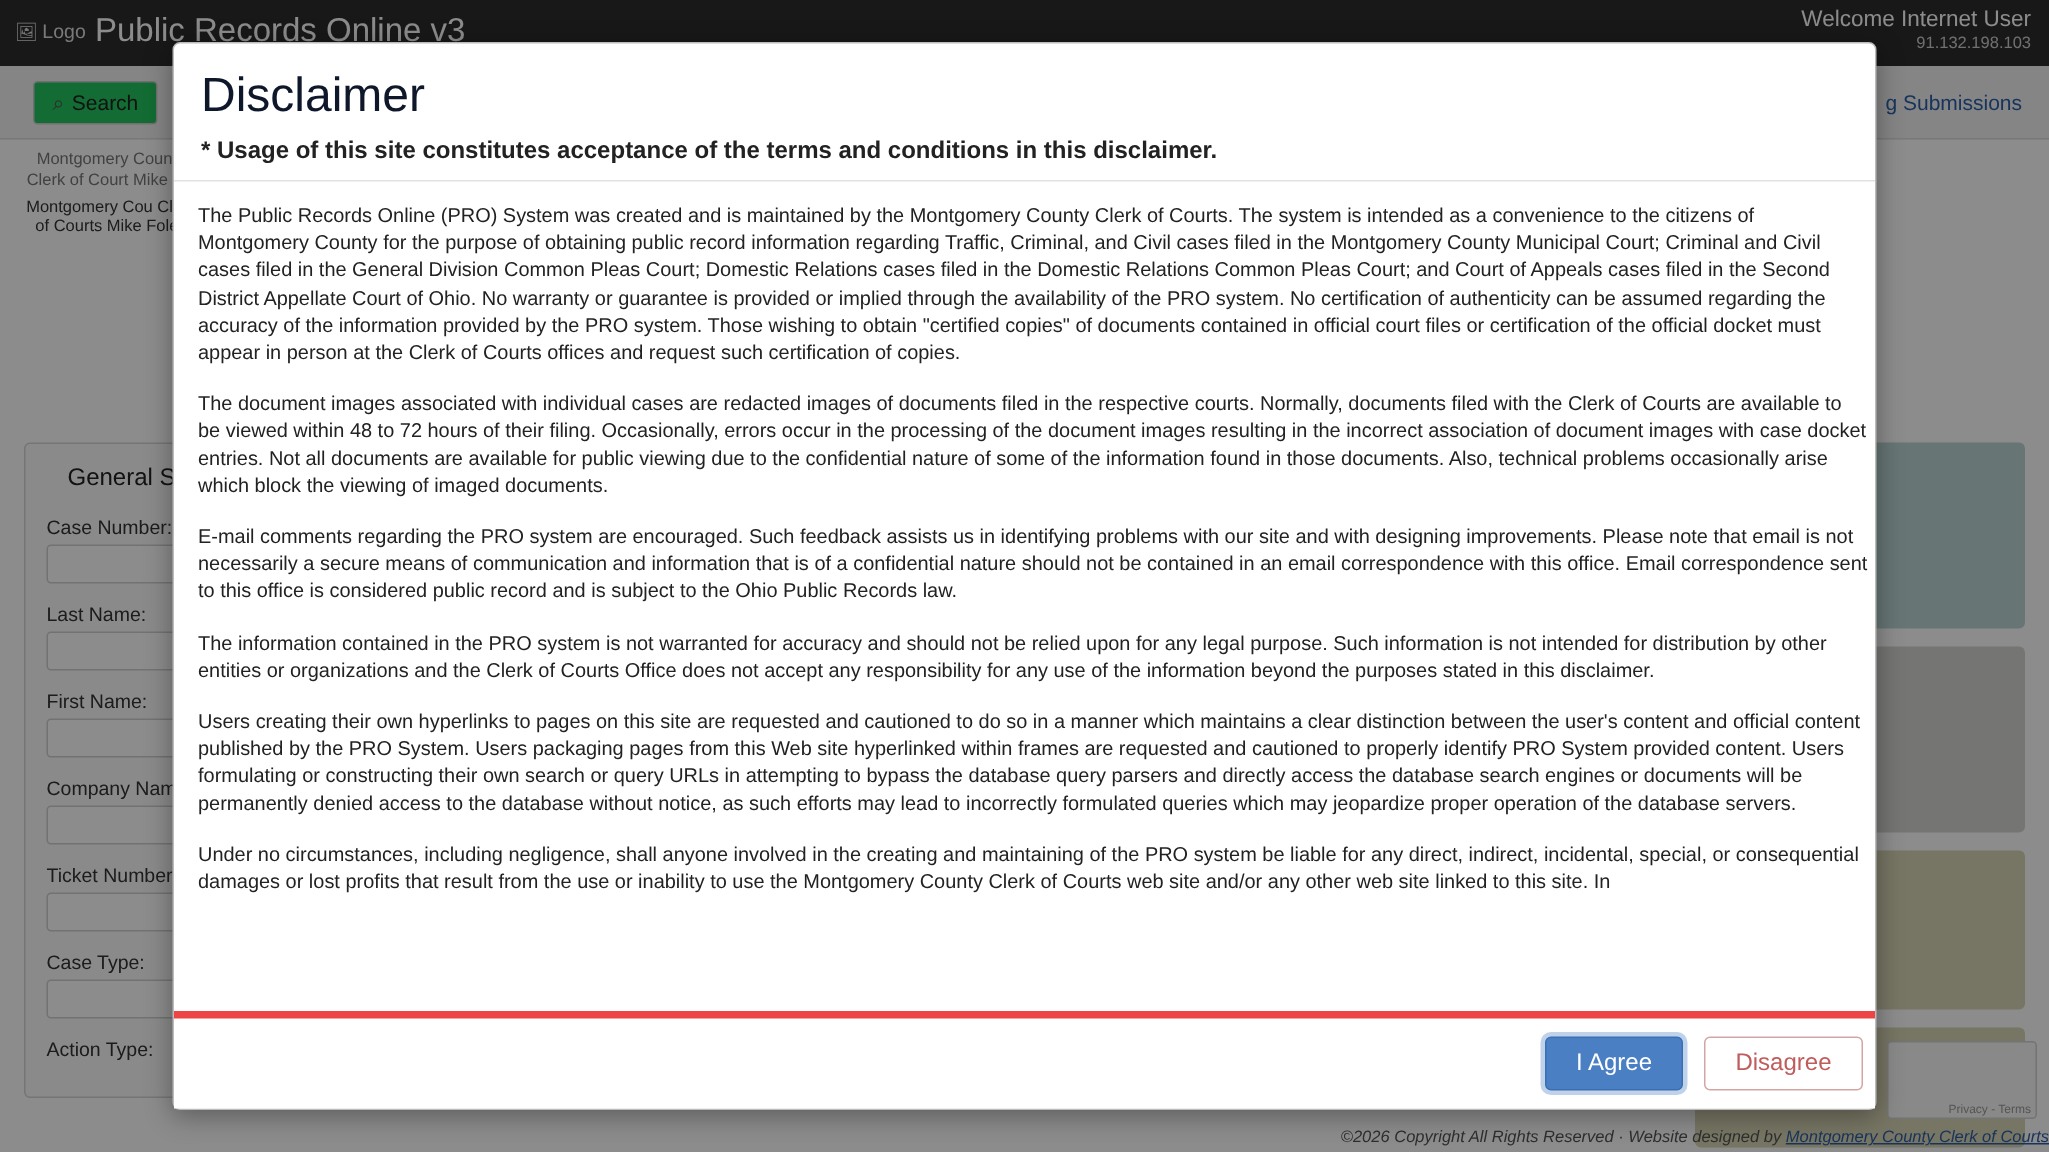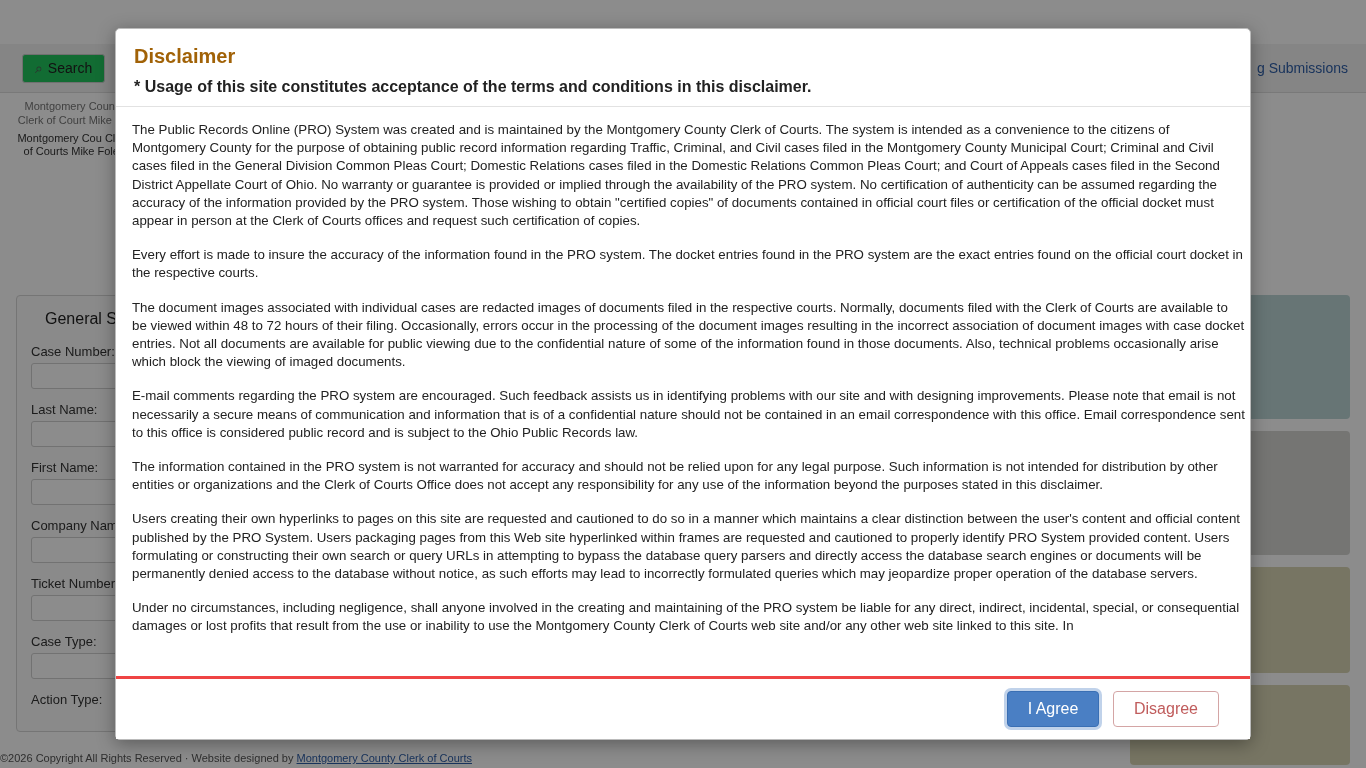--- a/index.html
+++ b/index.html
@@ -149,23 +149,24 @@
     overflow: hidden;
   }
   .card-teal { background: #bcd6d6; height: 104px; }
   .card-gray { background: #d6d6d2; height: 104px; }
   .card-khaki { background: #d9d6b4; height: 86px; }
   .card-khaki2 { background: #d9d6b4; height: 60px; }
 
   .footer {
     position: absolute;
     left: 0; right: 0; bottom: 4px;
-    text-align: left;
+    text-align: right;
     font-size: 11px;
     color: #555;
+    font-style: italic;
   }
   .footer a {
     color: #2f5fa8;
     text-decoration: underline;
   }
 
   .recaptcha {
     position: absolute;
     right: 8px; bottom: 22px;
     width: 100px; height: 52px;
@@ -198,24 +199,24 @@
     box-shadow: 0 4px 18px rgba(0,0,0,0.35);
     display: flex;
     flex-direction: column;
   }
   .modal-header {
     padding: 16px 18px 10px 18px;
     border-bottom: 1px solid #e2e2e2;
     flex: 0 0 auto;
   }
   .modal-title {
-    font-size: 20px;
-    color: #a16207;
+    font-size: 32px;
+    color: #0f172a;
     margin: 0 0 10px 0;
-    font-weight: bold;
+    font-weight: normal;
   }
   .modal-subtitle {
     font-size: 16px;
     font-weight: bold;
     color: #222;
     margin: 0;
   }
   .modal-body {
     flex: 1 1 auto;
     overflow: hidden;
@@ -223,22 +224,22 @@
   }
   .modal-body p {
     margin: 0 0 16px 0;
     font-size: 13.3px;
     line-height: 1.37;
     color: #222;
     text-align: left;
   }
   .modal-footer {
     flex: 0 0 auto;
-    border-top: 3px solid #ef4444;
-    padding: 12px 31px;
+    border-top: 5px solid #ef4444;
+    padding: 12px 8px;
     text-align: right;
     background: #ffffff;
   }
   .btn {
     display: inline-block;
     font-size: 16px;
     padding: 8px 20px;
     border-radius: 4px;
     cursor: pointer;
     margin-left: 10px;
@@ -253,20 +254,30 @@
     background: #ffffff;
     border: 1px solid #d4a5a5;
     color: #c05c5c;
   }
 </style>
 </head>
 <body>
 
 <div id="page-bg">
 
+  <div class="topbar">
+    <div class="brand">
+      <span class="broken-img">Logo</span>
+      <span class="brand-title">Public Records Online v3</span>
+    </div>
+    <div class="welcome">
+      <div class="w1">Welcome Internet User</div>
+      <div class="w2">91.132.198.103</div>
+    </div>
+  </div>
 
   <div class="navbar">
     <div class="nav-search">
       <span class="glyph">⌕</span><span>Search</span>
     </div>
     <div class="nav-right">g Submissions</div>
   </div>
 
   <div class="seal">
     <span class="broken">Montgomery County Clerk of Court Mike Fol</span>
@@ -319,34 +330,38 @@
     </div>
     <div class="info-card card-khaki2">
       <span></span>
     </div>
   </div>
 
   <div class="footer">
     <span>©2026 Copyright All Rights Reserved · Website designed by </span><a href="#">Montgomery County Clerk of Courts</a>
   </div>
 
+  <div class="recaptcha">
+    <div class="rc-line">
+      <span>Privacy</span><span> - </span><span>Terms</span>
+    </div>
+  </div>
 
 </div>
 
 <div id="modal-overlay">
   <div class="modal">
 
     <div class="modal-header">
       <h1 class="modal-title">Disclaimer</h1>
       <p class="modal-subtitle">* Usage of this site constitutes acceptance of the terms and conditions in this disclaimer.</p>
     </div>
 
     <div class="modal-body">
       <p>The Public Records Online (PRO) System was created and is maintained by the Montgomery County Clerk of Courts. The system is intended as a convenience to the citizens of Montgomery County for the purpose of obtaining public record information regarding Traffic, Criminal, and Civil cases filed in the Montgomery County Municipal Court; Criminal and Civil cases filed in the General Division Common Pleas Court; Domestic Relations cases filed in the Domestic Relations Common Pleas Court; and Court of Appeals cases filed in the Second District Appellate Court of Ohio. No warranty or guarantee is provided or implied through the availability of the PRO system. No certification of authenticity can be assumed regarding the accuracy of the information provided by the PRO system. Those wishing to obtain "certified copies" of documents contained in official court files or certification of the official docket must appear in person at the Clerk of Courts offices and request such certification of copies.</p>
-      <p>Every effort is made to insure the accuracy of the information found in the PRO system. The docket entries found in the PRO system are the exact entries found on the official court docket in the respective courts.</p>
       <p>The document images associated with individual cases are redacted images of documents filed in the respective courts. Normally, documents filed with the Clerk of Courts are available to be viewed within 48 to 72 hours of their filing. Occasionally, errors occur in the processing of the document images resulting in the incorrect association of document images with case docket entries. Not all documents are available for public viewing due to the confidential nature of some of the information found in those documents. Also, technical problems occasionally arise which block the viewing of imaged documents.</p>
       <p>E-mail comments regarding the PRO system are encouraged. Such feedback assists us in identifying problems with our site and with designing improvements. Please note that email is not necessarily a secure means of communication and information that is of a confidential nature should not be contained in an email correspondence with this office. Email correspondence sent to this office is considered public record and is subject to the Ohio Public Records law.</p>
       <p>The information contained in the PRO system is not warranted for accuracy and should not be relied upon for any legal purpose. Such information is not intended for distribution by other entities or organizations and the Clerk of Courts Office does not accept any responsibility for any use of the information beyond the purposes stated in this disclaimer.</p>
       <p>Users creating their own hyperlinks to pages on this site are requested and cautioned to do so in a manner which maintains a clear distinction between the user's content and official content published by the PRO System. Users packaging pages from this Web site hyperlinked within frames are requested and cautioned to properly identify PRO System provided content. Users formulating or constructing their own search or query URLs in attempting to bypass the database query parsers and directly access the database search engines or documents will be permanently denied access to the database without notice, as such efforts may lead to incorrectly formulated queries which may jeopardize proper operation of the database servers.</p>
       <p>Under no circumstances, including negligence, shall anyone involved in the creating and maintaining of the PRO system be liable for any direct, indirect, incidental, special, or consequential damages or lost profits that result from the use or inability to use the Montgomery County Clerk of Courts web site and/or any other web site linked to this site. In</p>
     </div>
 
     <div class="modal-footer">
       <span class="btn btn-agree">I Agree</span>
       <span class="btn btn-disagree">Disagree</span>

